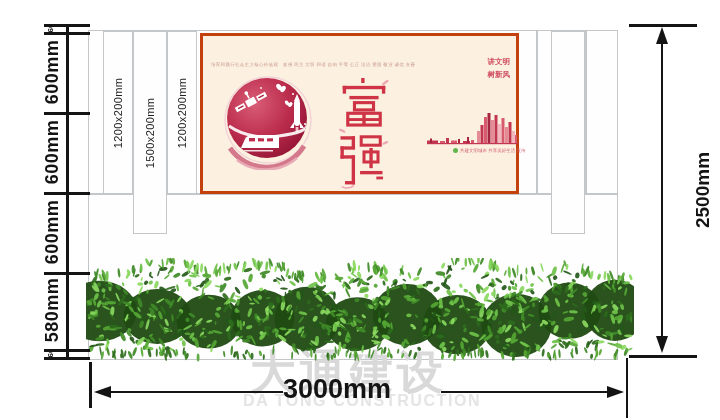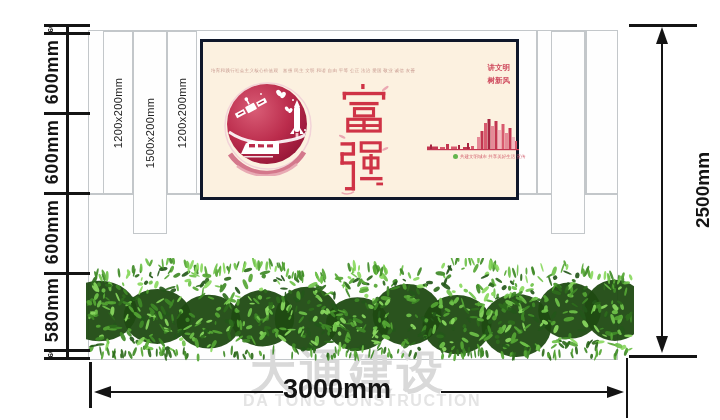--- a/index.html
+++ b/index.html
@@ -9,21 +9,21 @@
   .panel{position:absolute;background:#fefefe;border:1.5px solid #c3c7ca;box-sizing:border-box}
   .vdiv{position:absolute;width:1.5px;background:#c3c7ca}
   .hline{position:absolute;height:1.5px;background:#c3c7ca}
   .blk{position:absolute;background:#141414}
   .rot{position:absolute;transform:translate(-50%,-50%) rotate(-90deg);white-space:nowrap;
        font-weight:bold;color:#141414}
   .dl{font-size:18px;letter-spacing:.5px}
   .dl.small{font-size:8px;letter-spacing:0}
   .plabel{position:absolute;left:50%;top:50%;transform:translate(-50%,-50%) rotate(-90deg);
           font-size:11px;color:#222;white-space:nowrap;letter-spacing:.4px}
-  .poster{position:absolute;left:200px;top:39px;width:313px;height:155px;border:3px solid #0f172a;
+  .poster{position:absolute;left:200px;top:33px;width:313px;height:155px;border:3px solid #c2410c;
           background:#fcf1e0;z-index:3}
   .tinytxt{position:absolute;left:8px;top:26px;font-size:4.5px;color:#c89a90;letter-spacing:.3px;white-space:nowrap}
   .cornerslogan{position:absolute;right:6px;top:20px;font-size:7.5px;font-weight:bold;color:#cf4b5e;
                 text-align:right;line-height:1.7}
   .footerline{position:absolute;left:250px;top:112px;display:flex;align-items:center;gap:2px}
   .greendot{width:5px;height:5px;border-radius:50%;background:#63b54d;display:inline-block}
   .footertxt{font-size:4.5px;color:#d2606e;white-space:nowrap}
   .wm-cn{position:absolute;left:250px;top:349px;font-size:46px;font-weight:bold;color:#d9d9d9;
          letter-spacing:3px;white-space:nowrap;z-index:2;line-height:1}
   .wm-en{position:absolute;left:243px;top:392px;font-size:16px;font-weight:bold;color:#e4e4e4;

